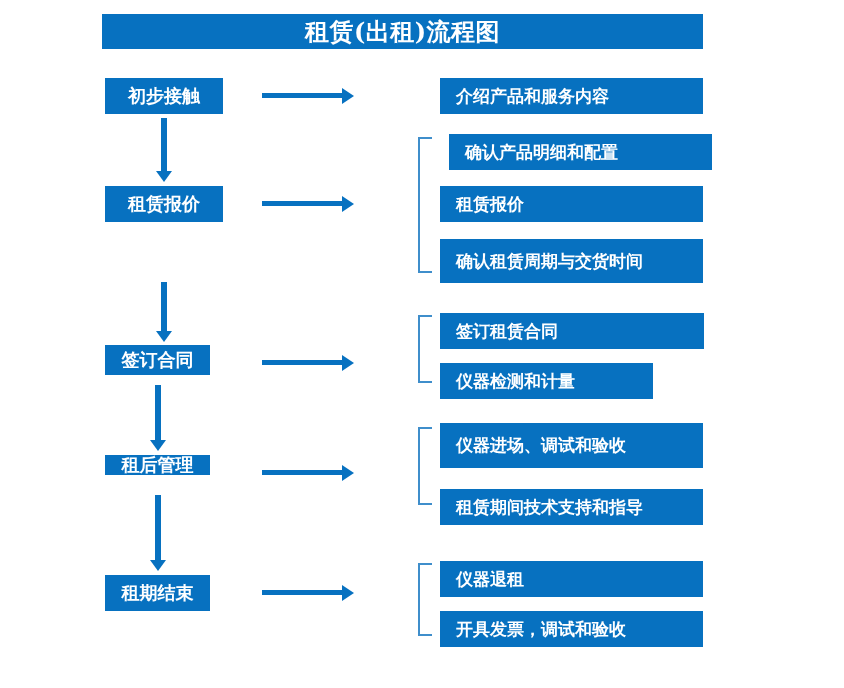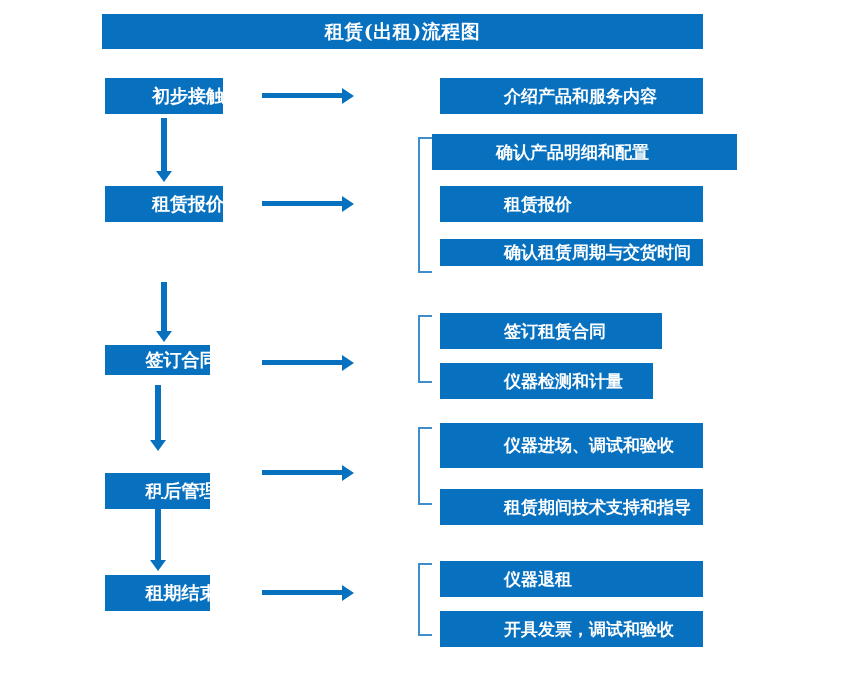--- a/index.html
+++ b/index.html
@@ -26,42 +26,41 @@
     top: 14px;
     width: 601px;
     height: 35px;
     background: #0771c0;
     display: flex;
     align-items: center;
     justify-content: center;
   }
   .title-bar .title-text {
     color: #ffffff;
-    font-size: 19px;
+    font-size: 24px;
     font-weight: bold;
     letter-spacing: 0.5px;
     line-height: 1;
     white-space: nowrap;
   }
 
   
   .box {
     position: absolute;
     background: #0771c0;
     display: flex;
     align-items: center;
     box-sizing: border-box;
   }
   .box .box-label {
     color: #ffffff;
     font-weight: bold;
     font-size: 18px;
     line-height: 1;
     white-space: nowrap;
-    margin-left: 48px;
   }
 
   
   .stage-box {
     justify-content: center;
   }
   .stage-box .box-label {
     font-size: 18px;
   }
 
@@ -144,21 +143,21 @@
   </div>
 
   <div class="box stage-box" style="left:105px; top:186px; width:118px; height:36px;">
     <span class="box-label">租赁报价</span>
   </div>
 
   <div class="box stage-box" style="left:105px; top:345px; width:105px; height:30px;">
     <span class="box-label">签订合同</span>
   </div>
 
-  <div class="box stage-box" style="left:105px; top:473px; width:105px; height:36px;">
+  <div class="box stage-box" style="left:105px; top:455px; width:105px; height:20px;">
     <span class="box-label">租后管理</span>
   </div>
 
   <div class="box stage-box" style="left:105px; top:575px; width:105px; height:36px;">
     <span class="box-label">租期结束</span>
   </div>
 
   <div class="v-arrow" style="left:153px; top:118px; height:64px;">
     <div class="shaft" style="height:53px;"></div>
     <div class="head"></div>
@@ -209,33 +208,33 @@
   <div class="bracket" style="left:418px; top:315px; height:68px;"></div>
 
   <div class="bracket" style="left:418px; top:427px; height:78px;"></div>
 
   <div class="bracket" style="left:418px; top:563px; height:73px;"></div>
 
   <div class="box detail-box" style="left:440px; top:78px; width:263px; height:36px;">
     <span class="box-label">介绍产品和服务内容</span>
   </div>
 
-  <div class="box detail-box" style="left:432px; top:134px; width:305px; height:36px;">
+  <div class="box detail-box" style="left:449px; top:134px; width:263px; height:36px;">
     <span class="box-label">确认产品明细和配置</span>
   </div>
 
   <div class="box detail-box" style="left:440px; top:186px; width:263px; height:36px;align-items:center;">
     <span class="box-label">租赁报价</span>
   </div>
 
-  <div class="box detail-box" style="left:440px; top:239px; width:263px; height:27px;">
+  <div class="box detail-box" style="left:440px; top:239px; width:263px; height:44px;">
     <span class="box-label">确认租赁周期与交货时间</span>
   </div>
 
-  <div class="box detail-box" style="left:440px; top:313px; width:222px; height:36px;">
+  <div class="box detail-box" style="left:440px; top:313px; width:264px; height:36px;">
     <span class="box-label">签订租赁合同</span>
   </div>
 
   <div class="box detail-box" style="left:440px; top:363px; width:213px; height:36px;">
     <span class="box-label">仪器检测和计量</span>
   </div>
 
   <div class="box detail-box" style="left:440px; top:423px; width:263px; height:45px;font-family:Liberation Serif, serif;">
     <span class="box-label">仪器进场、调试和验收</span>
   </div>

